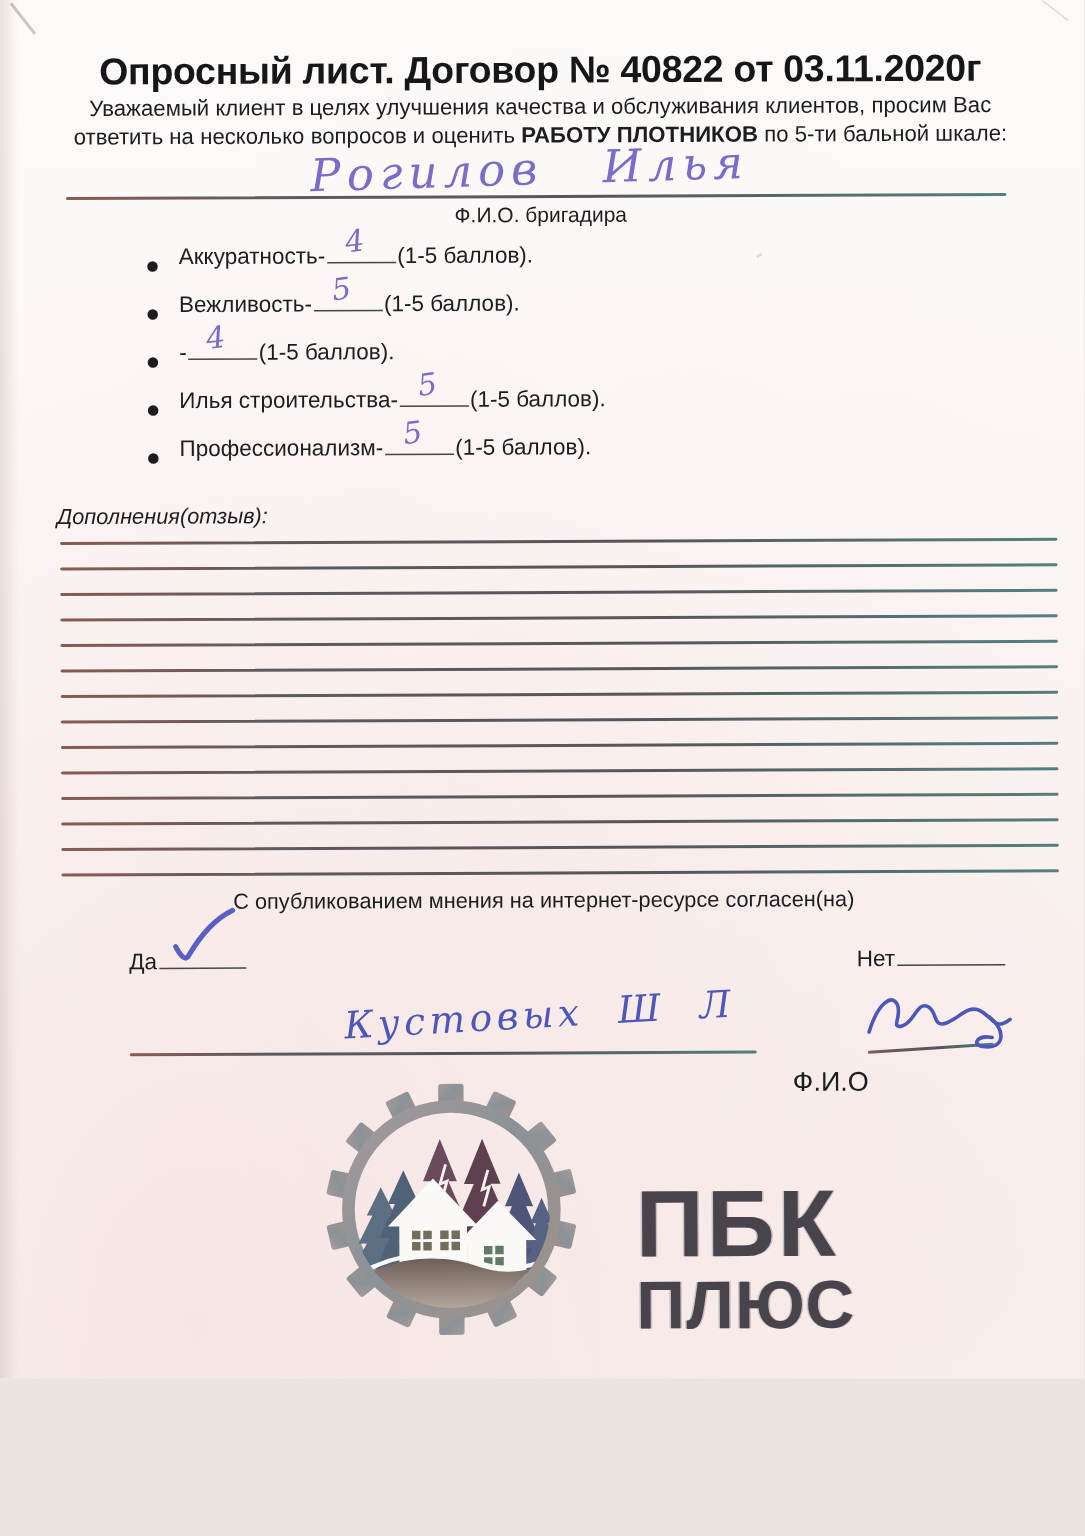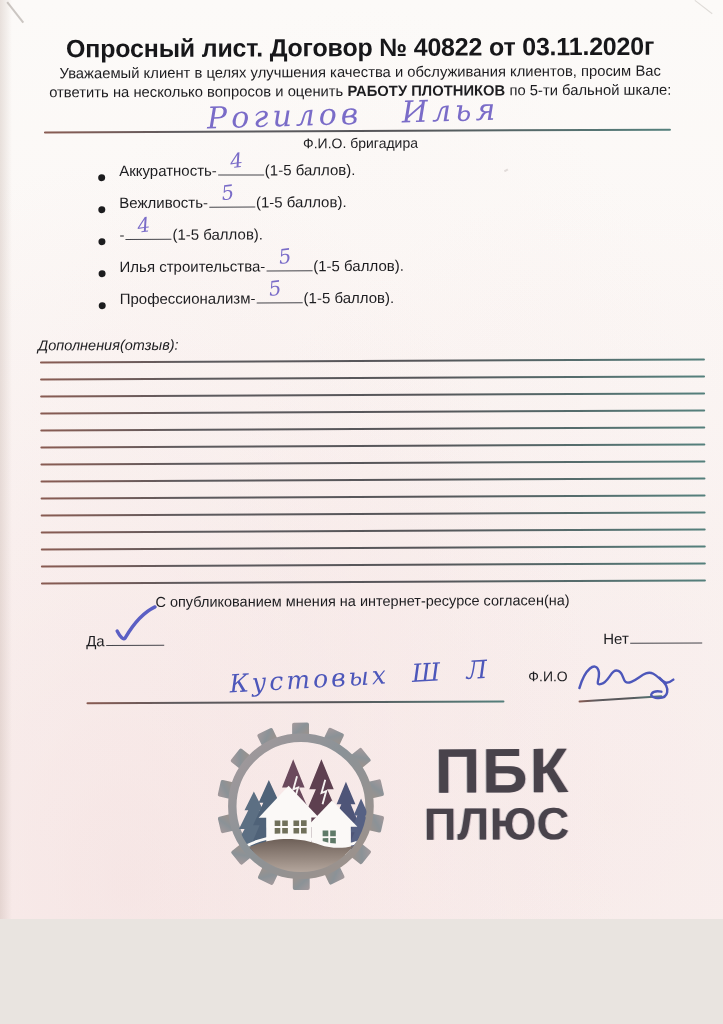--- a/index.html
+++ b/index.html
@@ -71,37 +71,37 @@
   .feedback-label{position:absolute;left:38px;top:336px;font-size:14.5px;color:#1d1d20;font-style:italic;}
   .ruled-lines{position:absolute;left:40px;top:360px;width:665px;}
   .ruled-lines .rule{margin-bottom:15.2px;}
 
   .consent-text{
     position:absolute;top:593px;left:0;width:100%;text-align:center;
     font-size:14.5px;color:#1d1d20;
   }
   .yn{position:absolute;top:630px;font-size:15px;color:#1d1d20;display:flex;align-items:baseline;}
   .yn-yes{left:85px;justify-content:space-between;}
-  .yn-no{left:570px;margin-left:32px;}
+  .yn-no{left:570px;}
   .yn .blank{width:58px;}
   .yn-no .blank{width:72px;}
   .check-svg{position:absolute;left:6px;top:-26px;overflow:visible;}
 
   .sig-line-long{position:absolute;left:85px;top:701px;width:418px;}
   .hw-sig-name{
     position:absolute;left:228px;top:662px;font-size:25px;color:#4d57ba;
     letter-spacing:3px;word-spacing:12px;transform:rotate(-3deg);white-space:nowrap;
   }
-  .fio-label{position:absolute;left:527px;top:669px;font-size:14px;color:#1d1d20;}
+  .fio-label{position:absolute;left:527px;top:712px;font-size:18px;color:#1d1d20;}
   .sig-line-short{position:absolute;left:577px;top:699px;width:84px;transform:rotate(-3.5deg);}
   .sig-squiggle{position:absolute;left:572px;top:655px;overflow:visible;}
 
   .emblem{position:absolute;left:205px;top:711px;}
-  .wordmark{position:absolute;left:422px;top:740px;color:#49434b;
-    text-shadow:1px 0 0 rgba(95,60,85,.25), -1px 0 0 rgba(50,85,95,.25);text-align:right;}
+  .wordmark{position:absolute;left:422px;top:786px;color:#49434b;
+    text-shadow:1px 0 0 rgba(95,60,85,.25), -1px 0 0 rgba(50,85,95,.25);}
   .brand-top{font-size:63px;font-weight:bold;line-height:62px;letter-spacing:2px;}
   .brand-bottom{font-size:45px;font-weight:bold;line-height:42px;letter-spacing:1px;margin-top:2px;}
 </style>
 </head>
 <body>
 
 <div class="page">
   <div class="sheet">
 
     <div class="speck scratch-tl"></div>

